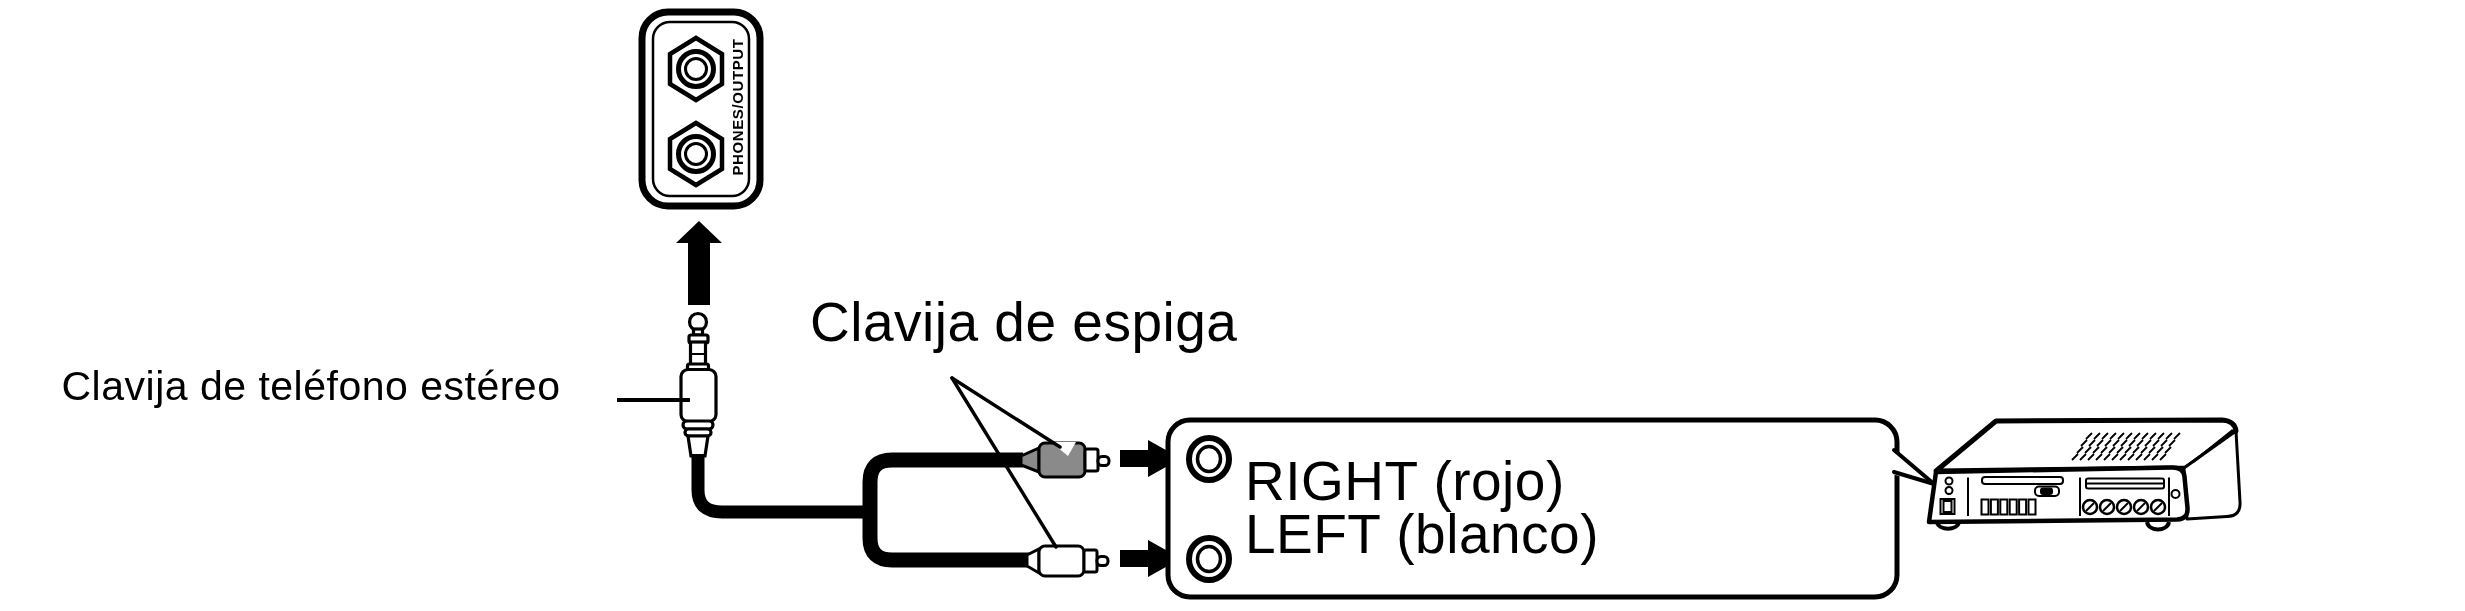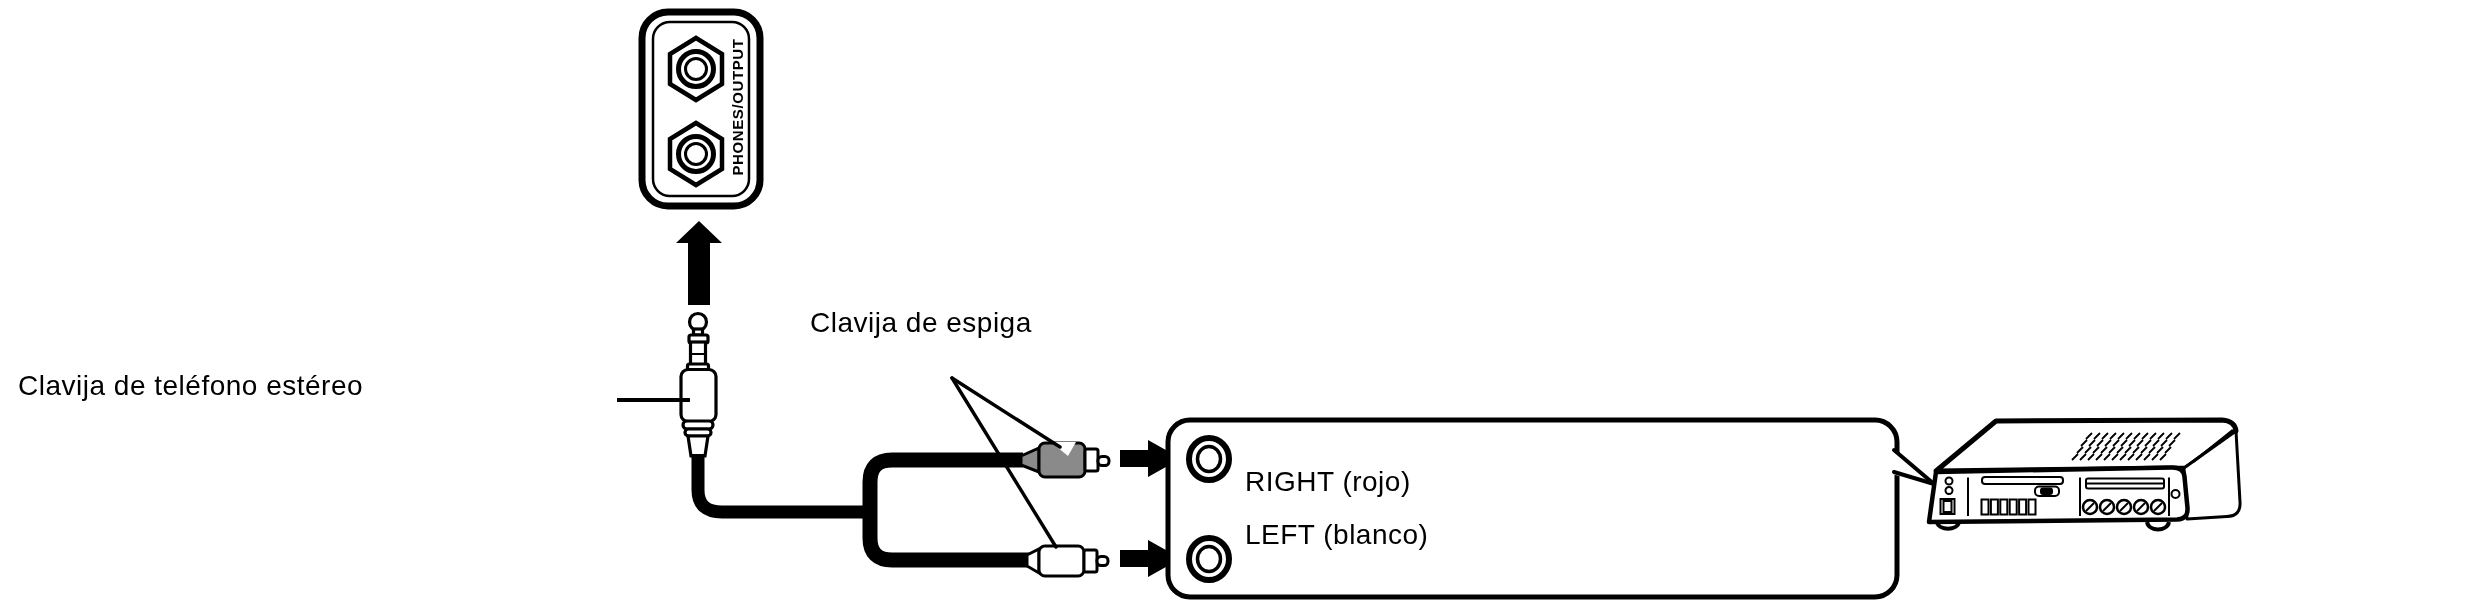--- a/index.html
+++ b/index.html
@@ -2,26 +2,26 @@
 <html><head>
 <meta charset="utf-8">
 <style>
   html,body{margin:0;padding:0;background:#fff;}
   .stage{
     position:relative;width:2465px;height:611px;background:#fff;overflow:hidden;
     font-family:"Liberation Sans",sans-serif;color:#000;
   }
   .stage svg{position:absolute;left:0;top:0;}
   .label{
-    position:absolute;color:#000;font-size:28px;line-height:41px;
+    position:absolute;color:#000;font-size:55px;line-height:41px;
     letter-spacing:0.5px;white-space:nowrap;
   }
   .label-block{
-    position:absolute;color:#000;font-size:28px;line-height:56px;
-    letter-spacing:0.5px;white-space:nowrap;
+    position:absolute;color:#000;font-size:41px;line-height:56px;
+    letter-spacing:0.5px;text-align:center;white-space:nowrap;
   }
   .vlabel{
     position:absolute;font-size:15px;font-weight:bold;letter-spacing:0.6px;
     transform:translate(-50%,-50%) rotate(-90deg);white-space:nowrap;
   }
 </style>
 </head>
 <body>
 
 <div class="stage">

